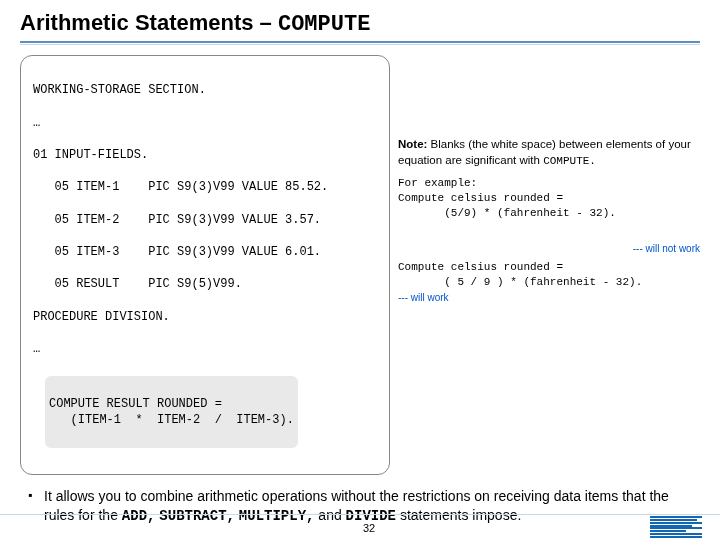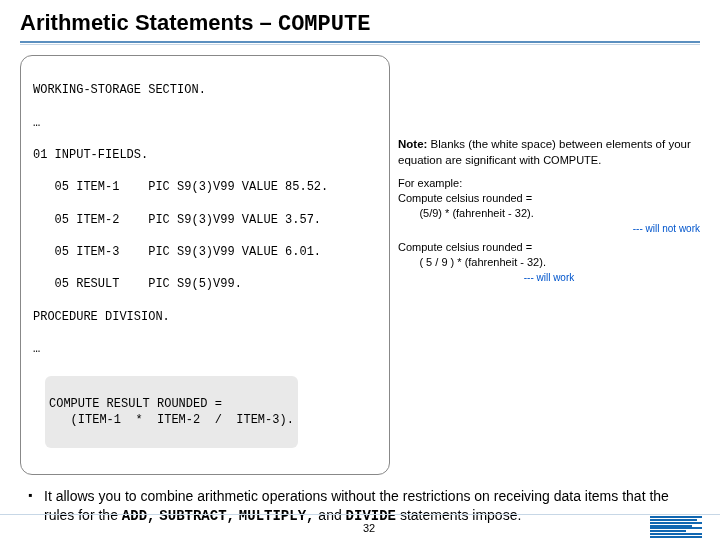--- a/index.html
+++ b/index.html
@@ -61,21 +61,21 @@
     display: inline-block;
     white-space: pre;
   }
   .note-col {
     flex: 1;
     font-size: 11.5px;
     line-height: 1.35;
     padding-top: 82px;
   }
   .note-col .note-title { font-weight: bold; display: inline; }
-  .note-col .mono { font-family: Liberation Sans, sans-serif; font-size: 11px; }
+  .note-col .mono { font-family: Liberation Mono, monospace; font-size: 11px; }
   .note-col .eg { margin-top: 8px; }
   .note-col .will { color: #0055cc; font-size: 10px; display: inline; }
   .bullets {
     margin-top: 12px;
     padding-left: 24px;
   }
   .bullets li {
     font-size: 14px;
     line-height: 1.35;
     margin-bottom: 4px;
@@ -144,24 +144,24 @@
 <span>   (ITEM-1  *  ITEM-2  /  ITEM-3).</span></span>
     </div>
 
     <div class="note-col">
       <div>
         <span class="note-title">Note:</span><span> Blanks (the white space) between elements of your equation are significant with </span><span class="mono">COMPUTE.</span>
       </div>
       <div class="eg mono">For example:</div>
       <div class="mono" style="white-space:pre;">Compute celsius rounded =
        (5/9) * (fahrenheit - 32).</div>
-      <div style="text-align:right;"><span class="will">--- will not work</span></div>
+      <div style="text-align:right;margin-top:20px;"><span class="will">--- will not work</span></div>
       <div class="mono" style="white-space:pre; margin-top:4px;">Compute celsius rounded =
        ( 5 / 9 ) * (fahrenheit - 32).</div>
-      <div style="text-align:center;"><span class="will">--- will work</span></div>
+      <div style="text-align:left;"><span class="will">--- will work</span></div>
     </div>
   </div>
 
   <ul class="bullets">
     <li>
       <span>It allows you to combine arithmetic operations without the restrictions on receiving data items that the rules for the </span><span class="kw">ADD,</span> <span class="kw">SUBTRACT,</span> <span class="kw">MULTIPLY,</span><span> and </span><span class="kw">DIVIDE</span><span> statements impose.</span>
     </li>
 
   </ul>
 

